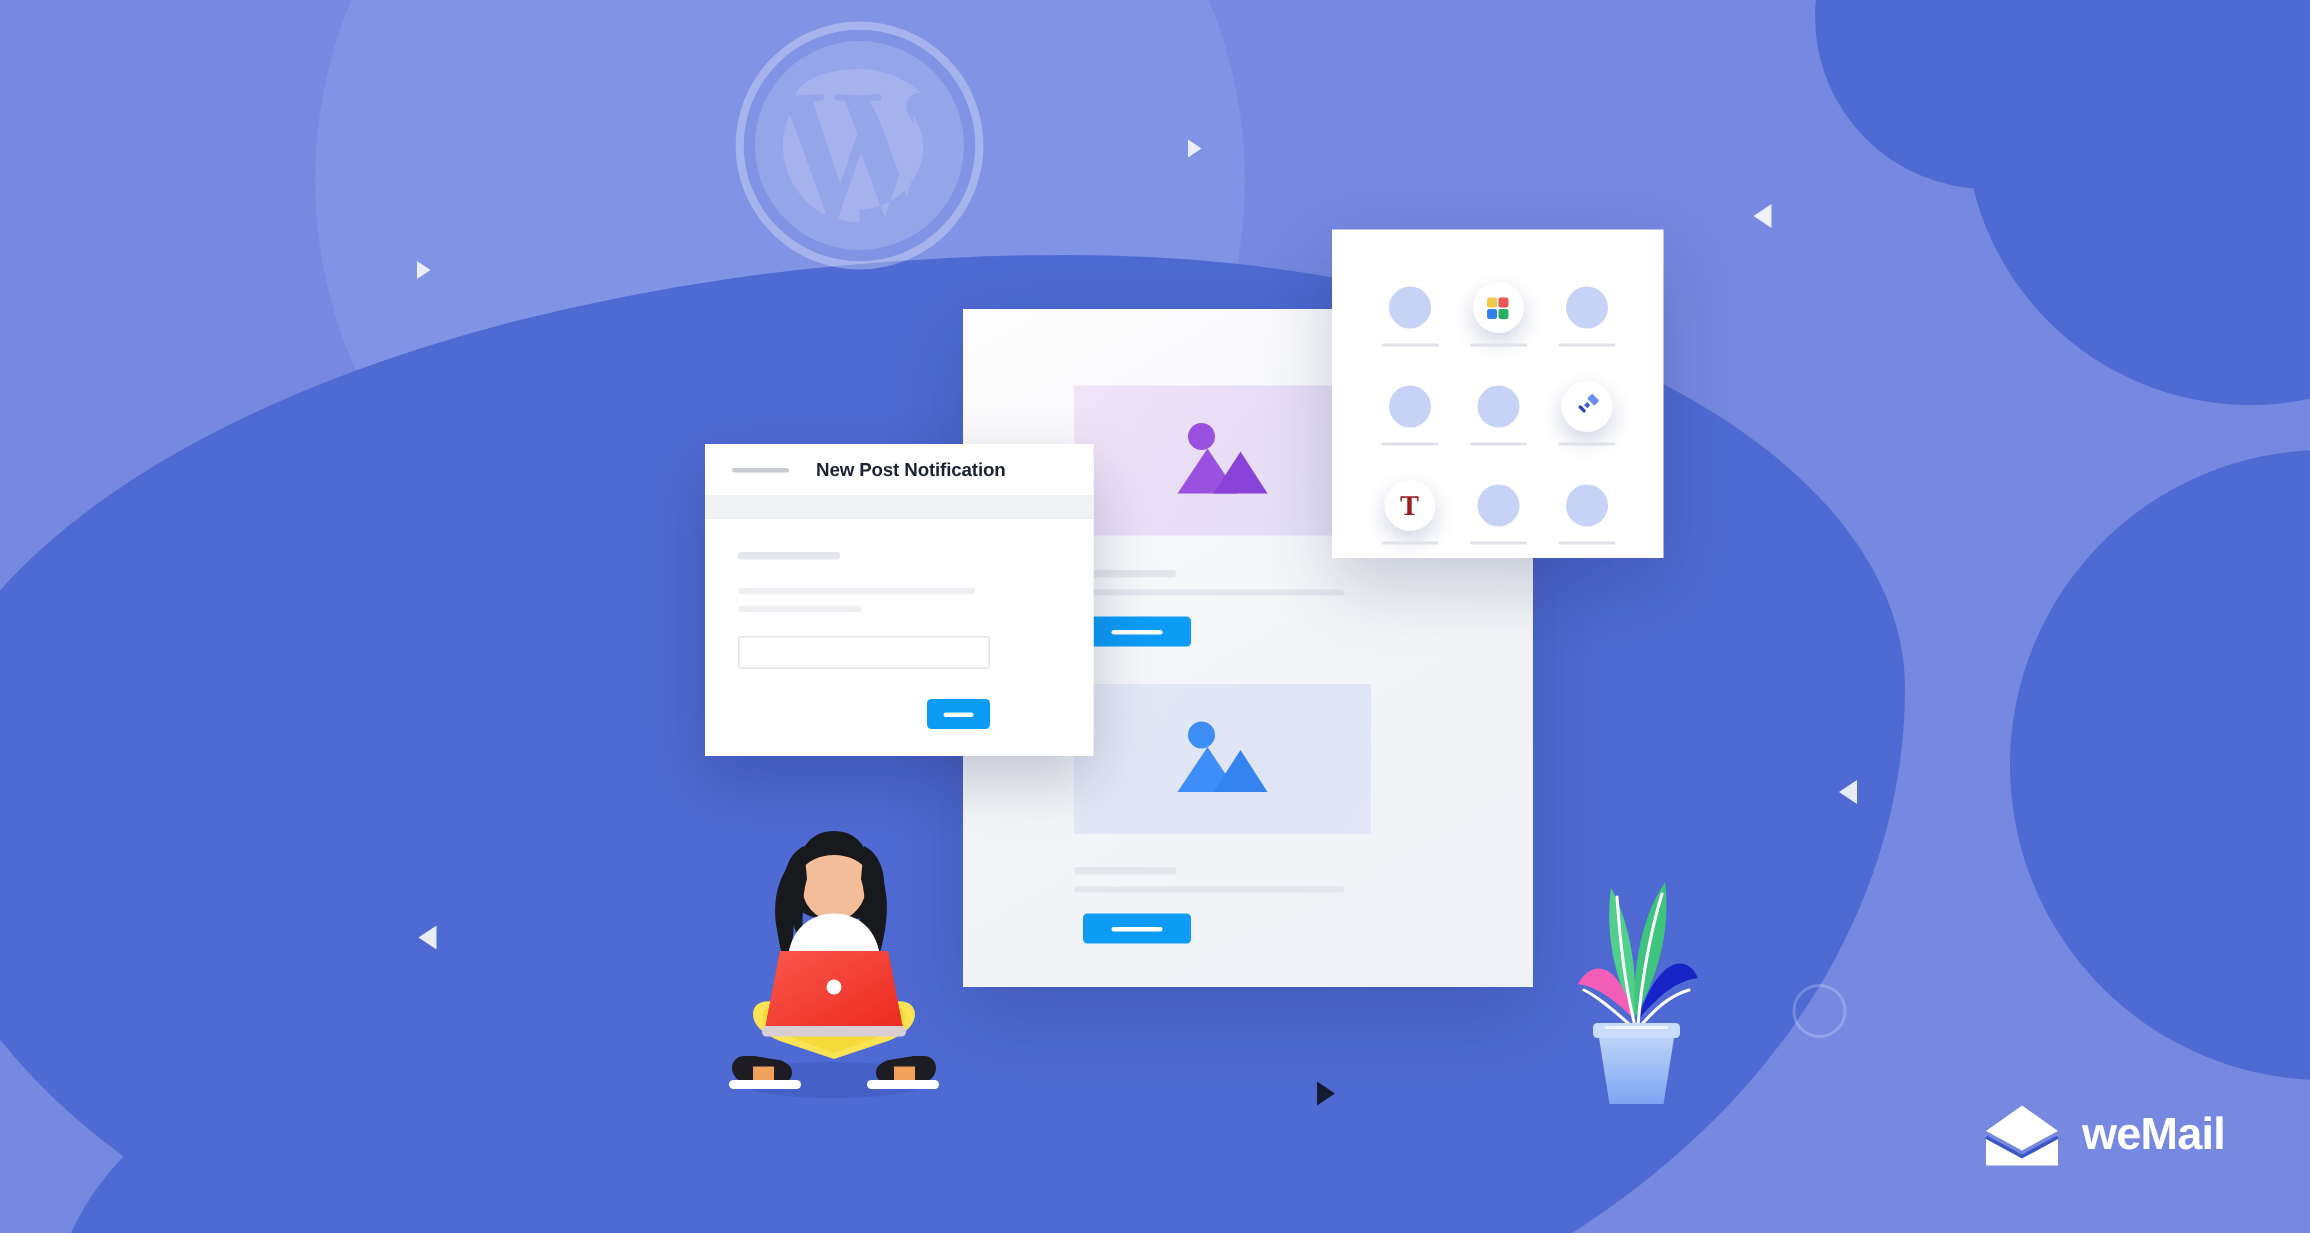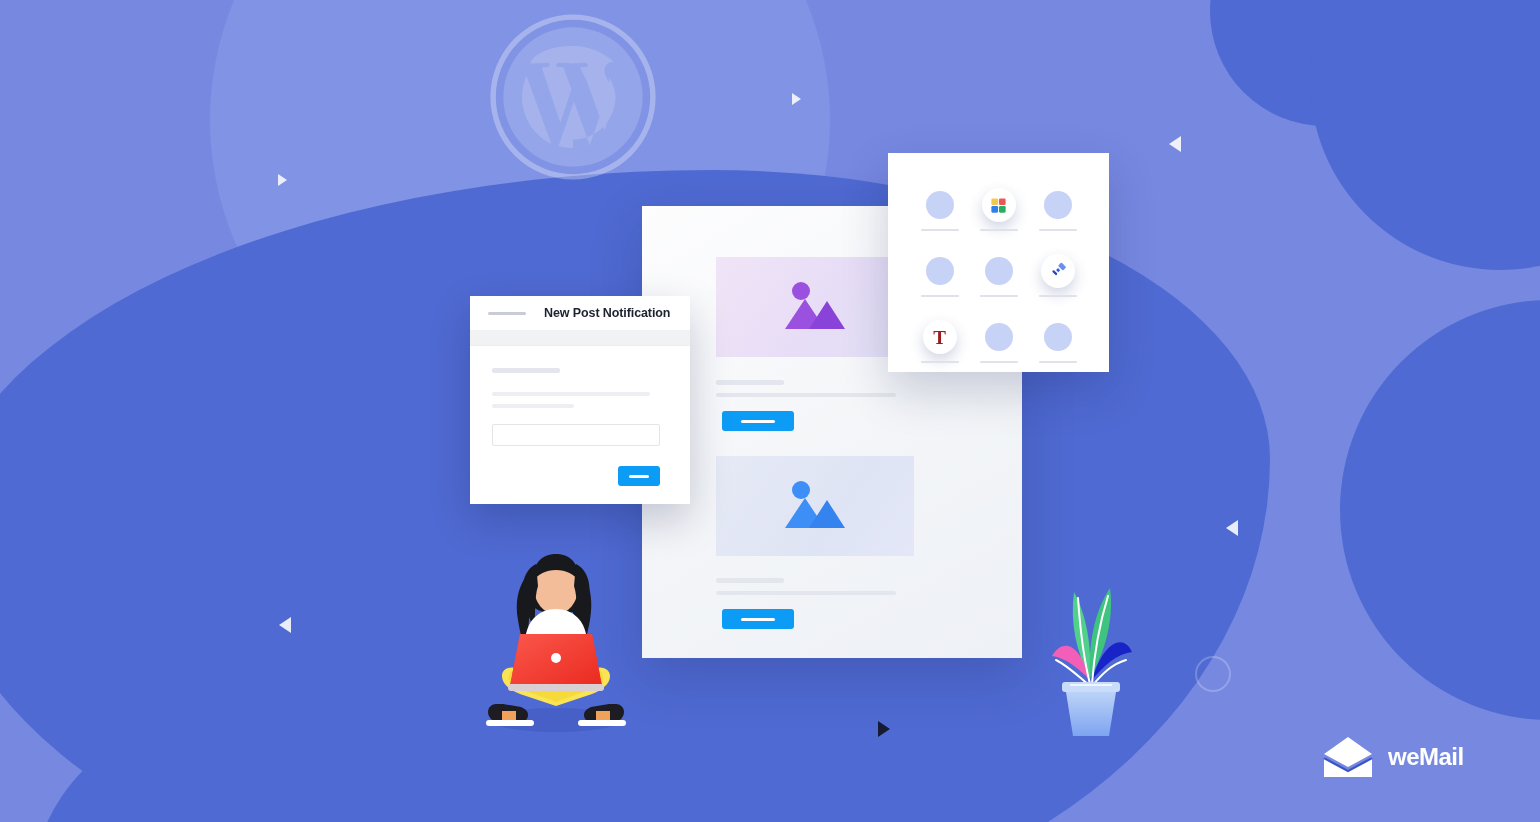--- a/index.html
+++ b/index.html
@@ -110,21 +110,21 @@
     display: block;
     width: 34px; height: 3px;
     background: #ffffff;
     border-radius: 2px;
   }
 
   
   #notif-card {
     position: absolute;
     left: 470px; top: 296px;
-    width: 220px; height: 208px;
+    width: 259px; height: 208px;
     background: #ffffff;
     box-shadow: 0 16px 40px rgba(15,25,70,0.22);
     border-radius: 13px;
   }
   #notif-head {
     position: relative;
     height: 34px;
     background: #ffffff;
     display: flex; align-items: center;
   }
@@ -216,21 +216,21 @@
   #plant  { position: absolute; left: 1028px; top: 548px; width: 126px; height: 190px; }
 
   
   #logo {
     position: absolute;
     left: 1322px; top: 735px;
     display: flex; align-items: center; gap: 14px;
   }
   #logo-text {
     color: #ffffff;
-    font-size: 24px;
+    font-size: 30px;
     font-weight: bold;
     letter-spacing: -0.5px;
   }
 </style>
 </head>
 <body>
 
 <div id="stage">
 
   <div class="bg-layer">

